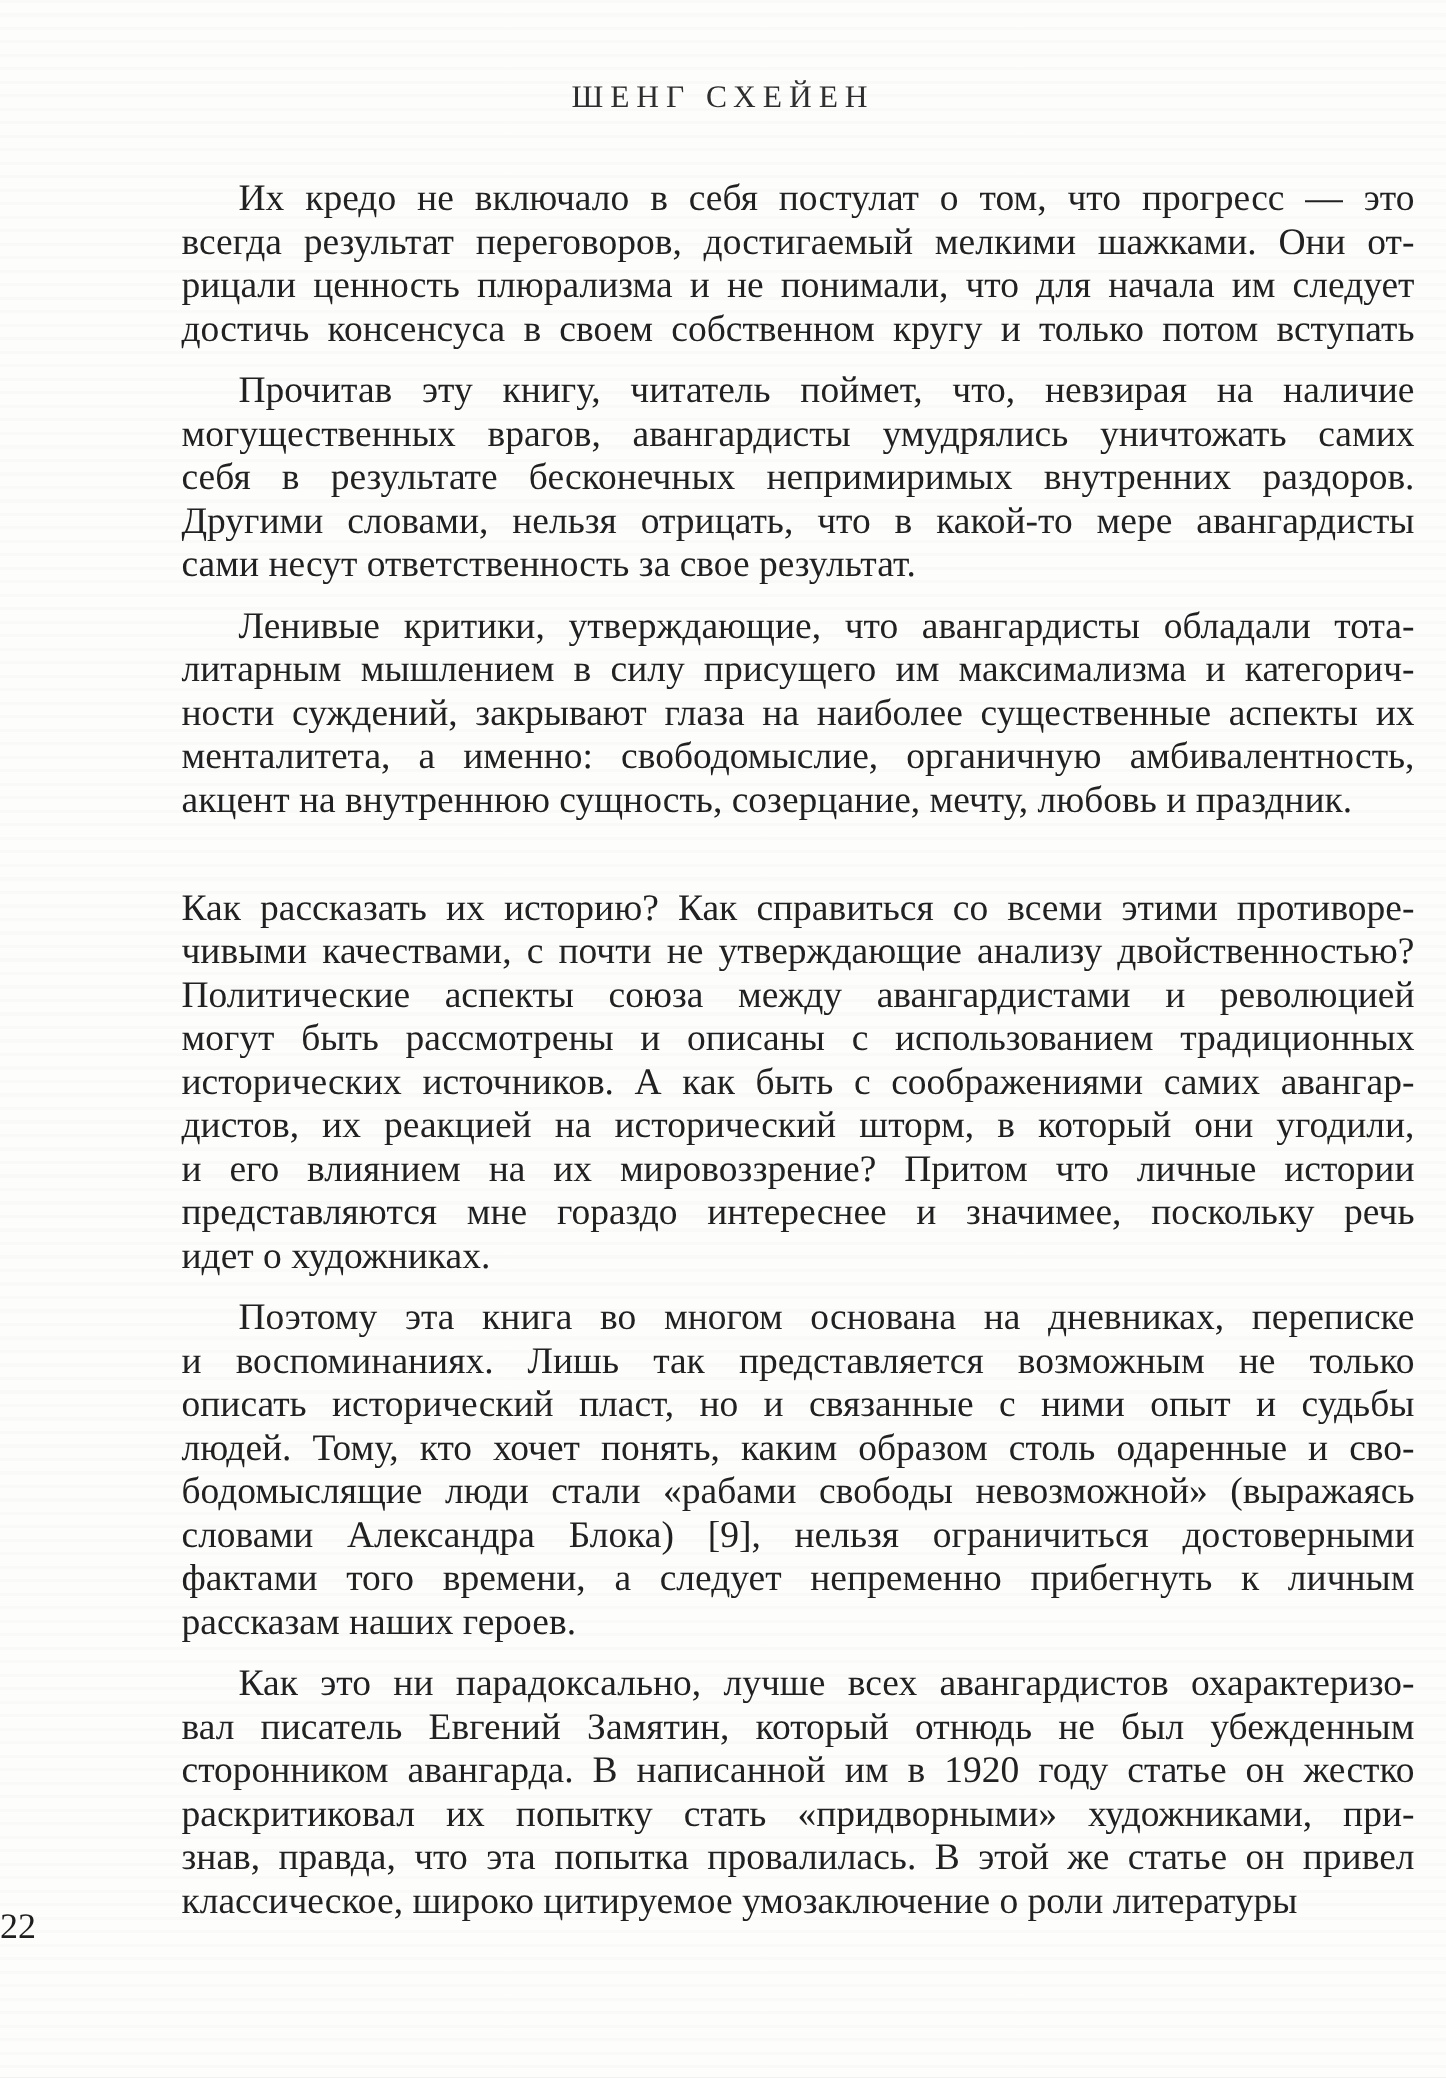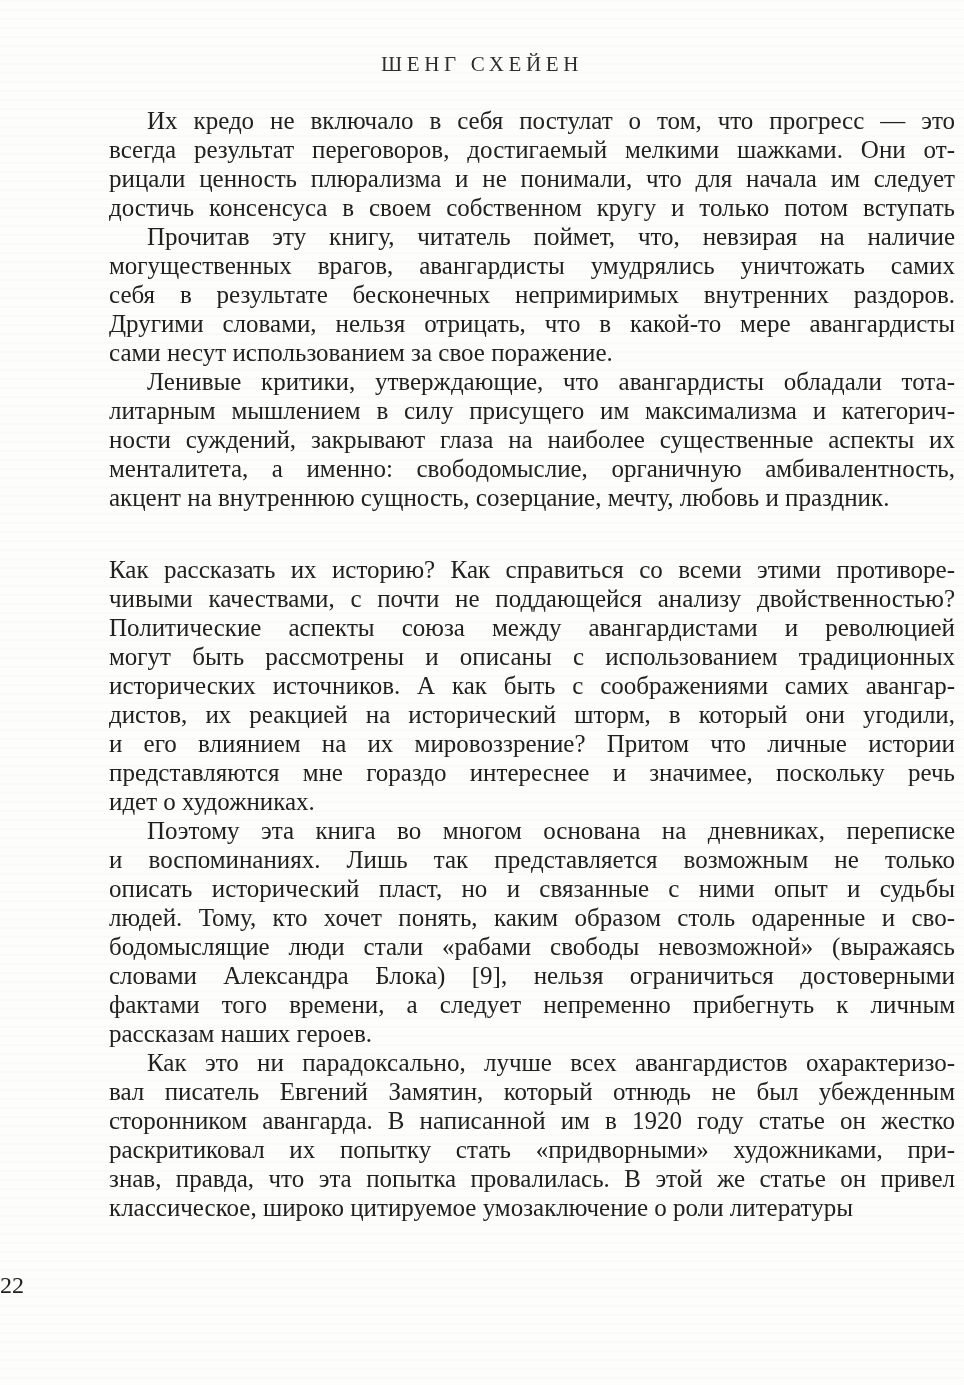--- a/index.html
+++ b/index.html
@@ -33,21 +33,21 @@
     color: #2e2e2e;
   }
   .body-text {
     position: absolute;
     top: 106px;
     left: 109px;
     width: 846px;
     font-size: 25px;
     line-height: 29px;
   }
-  .paragraph { margin: 0; }
+  .paragraph { margin: 12px; }
   .paragraph.section-gap { margin-top: 43px; }
   .line {
     text-align: justify;
     text-align-last: justify;
     white-space: normal;
   }
   .line.last { text-align-last: left; }
   .line.indent { text-indent: 38px; }
   .page-number {
     position: absolute;
@@ -70,32 +70,32 @@
         <div class="line indent">Их кредо не включало в себя постулат о том, что прогресс — это</div>
         <div class="line">всегда результат переговоров, достигаемый мелкими шажками. Они от-</div>
         <div class="line">рицали ценность плюрализма и не понимали, что для начала им следует</div>
         <div class="line">достичь консенсуса в своем собственном кругу и только потом вступать</div>
       </div>
       <div class="paragraph">
         <div class="line indent">Прочитав эту книгу, читатель поймет, что, невзирая на наличие</div>
         <div class="line">могущественных врагов, авангардисты умудрялись уничтожать самих</div>
         <div class="line">себя в результате бесконечных непримиримых внутренних раздоров.</div>
         <div class="line">Другими словами, нельзя отрицать, что в какой-то мере авангардисты</div>
-        <div class="line last">сами несут использованием за свое поражение.</div>
+        <div class="line last">сами несут ответственность за свое результат.</div>
       </div>
       <div class="paragraph">
         <div class="line indent">Ленивые критики, утверждающие, что авангардисты обладали тота-</div>
         <div class="line">литарным мышлением в силу присущего им максимализма и категорич-</div>
         <div class="line">ности суждений, закрывают глаза на наиболее существенные аспекты их</div>
         <div class="line">менталитета, а именно: свободомыслие, органичную амбивалентность,</div>
         <div class="line last">акцент на внутреннюю сущность, созерцание, мечту, любовь и праздник.</div>
       </div>
       <div class="paragraph section-gap">
         <div class="line">Как рассказать их историю? Как справиться со всеми этими противоре-</div>
-        <div class="line">чивыми качествами, с почти не поддающейся анализу двойственностью?</div>
+        <div class="line">чивыми качествами, с почти не утверждающие анализу двойственностью?</div>
         <div class="line">Политические аспекты союза между авангардистами и революцией</div>
         <div class="line">могут быть рассмотрены и описаны с использованием традиционных</div>
         <div class="line">исторических источников. А как быть с соображениями самих авангар-</div>
         <div class="line">дистов, их реакцией на исторический шторм, в который они угодили,</div>
         <div class="line">и его влиянием на их мировоззрение? Притом что личные истории</div>
         <div class="line">представляются мне гораздо интереснее и значимее, поскольку речь</div>
         <div class="line last">идет о художниках.</div>
       </div>
       <div class="paragraph">
         <div class="line indent">Поэтому эта книга во многом основана на дневниках, переписке</div>

